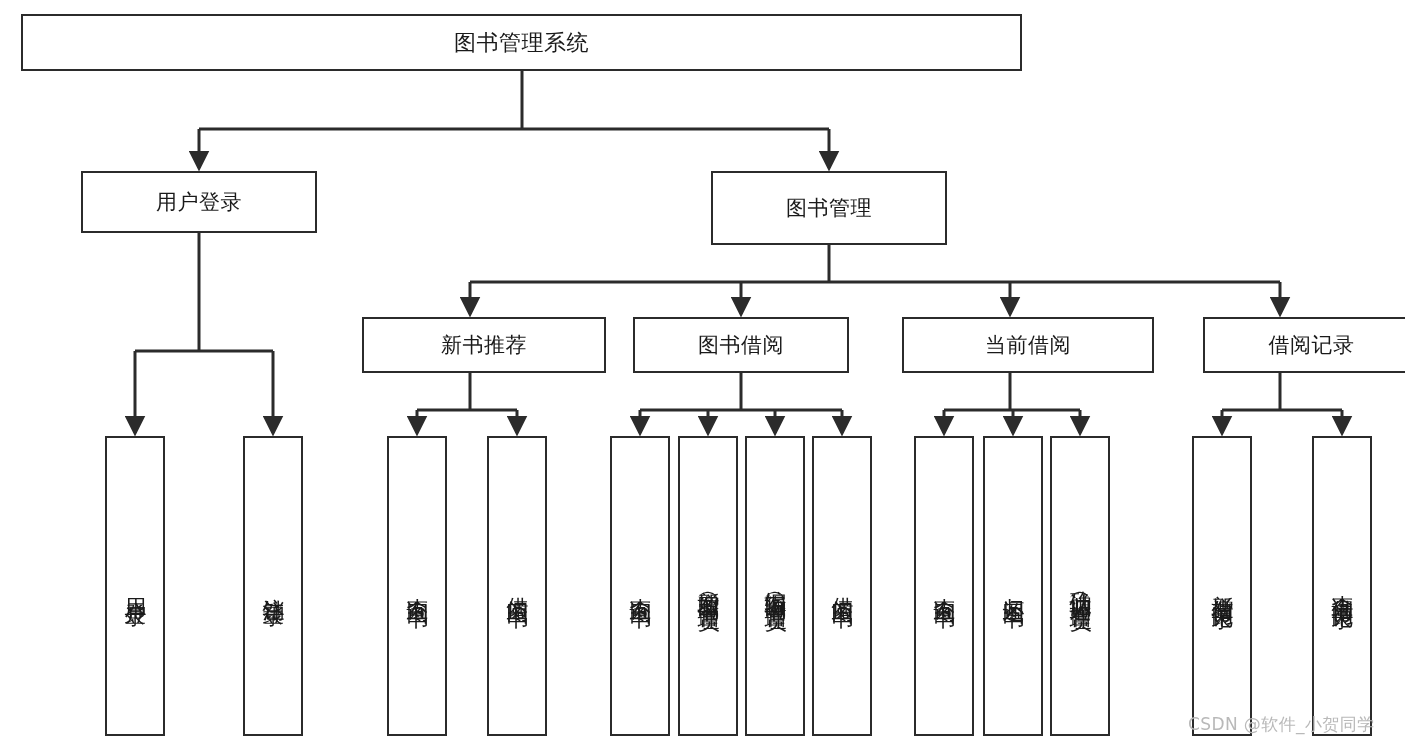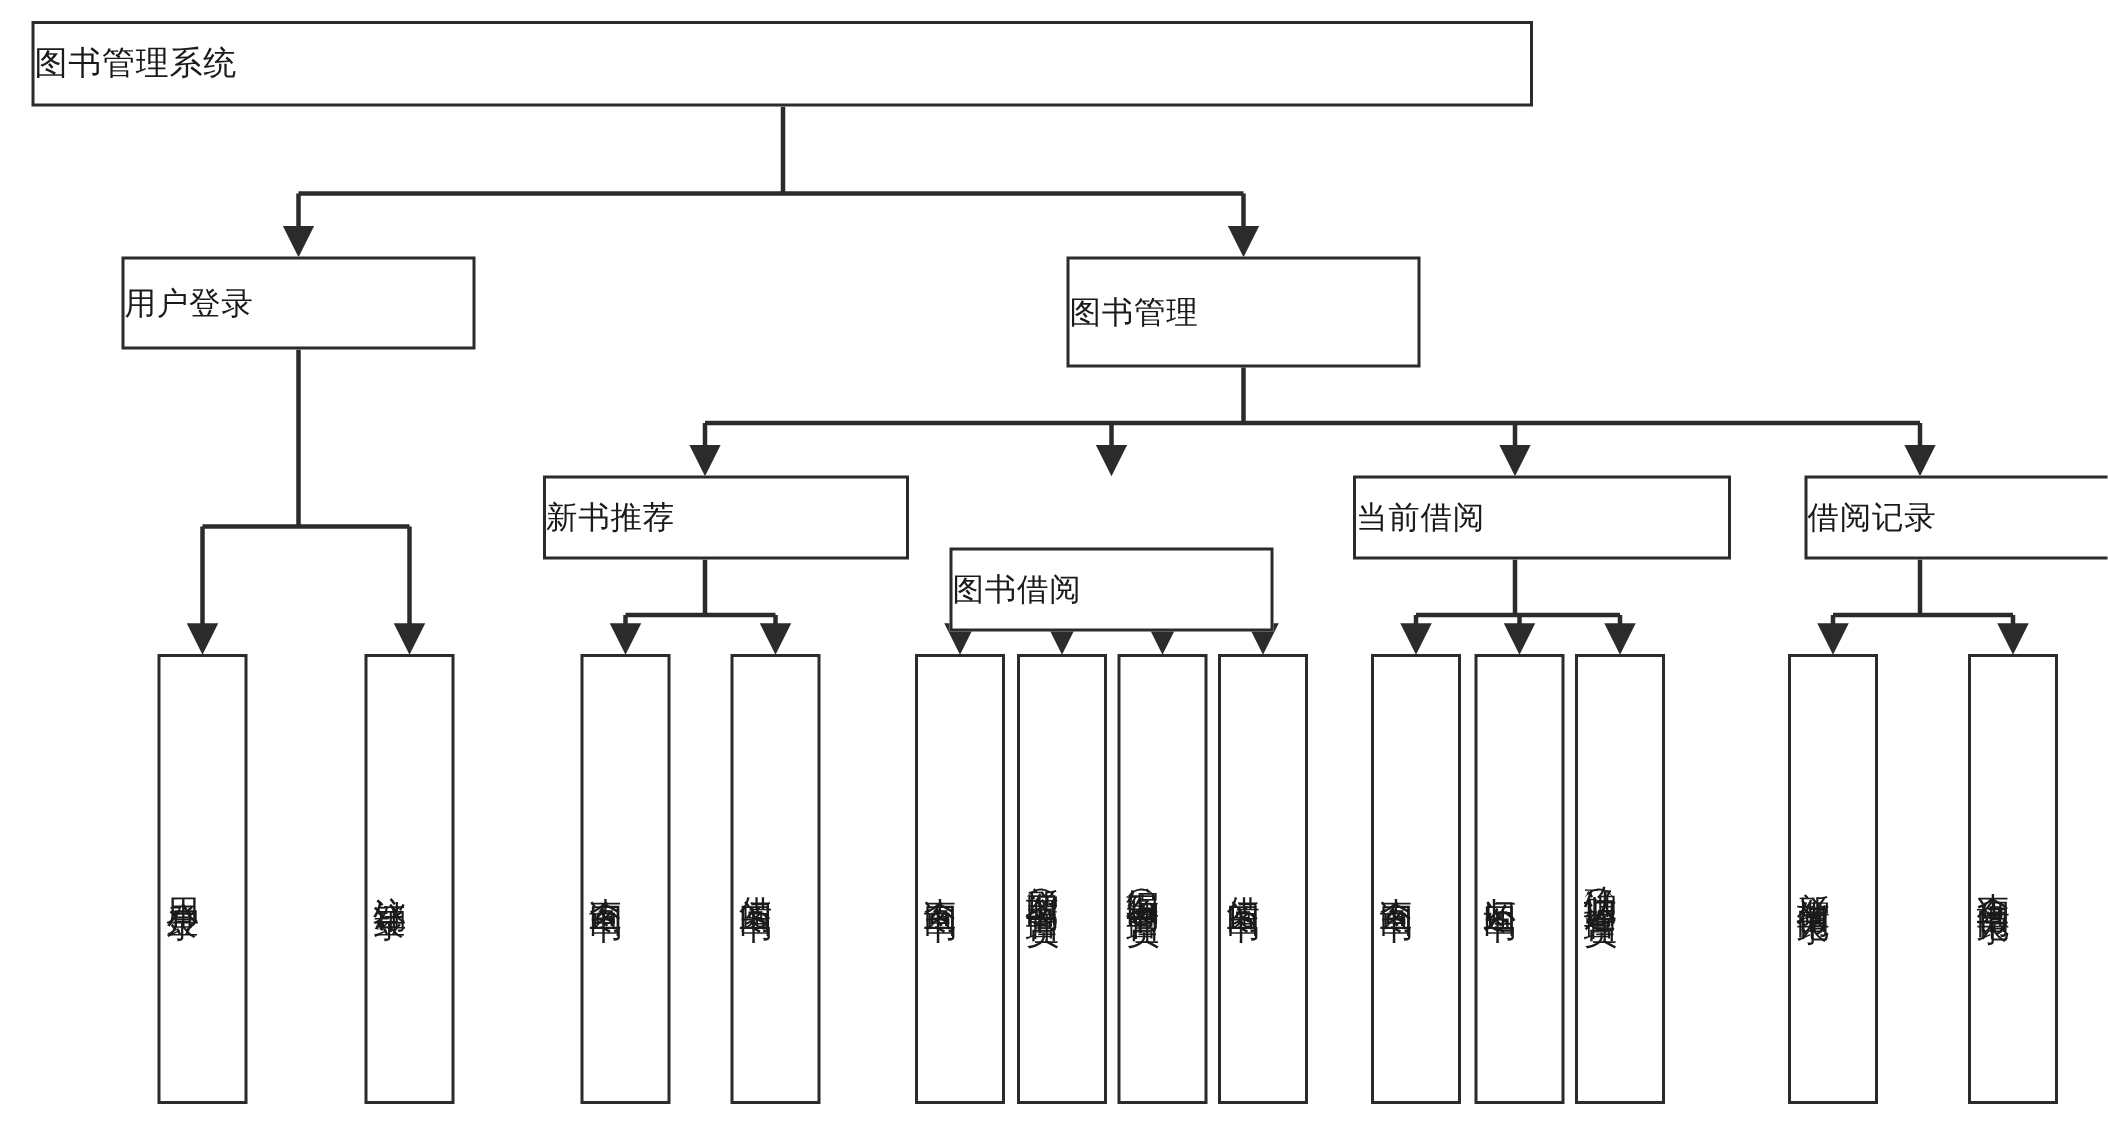--- a/index.html
+++ b/index.html
@@ -11,21 +11,21 @@
   }
   #canvas{position:relative;width:1405px;height:747px;}
   #edges{position:absolute;left:0;top:0;width:1405px;height:747px;}
   .node{
     position:absolute;
     box-sizing:border-box;
     background:#ffffff;
     border:2px solid #2b2b2b;
     display:flex;
     align-items:center;
-    justify-content:flex-start;
+    justify-content:center;
     color:#1a1a1a;
   }
   .node .label{
     font-size:21px;
     line-height:1.15;
     letter-spacing:0.5px;
     white-space:nowrap;
     text-align:center;
   }
   .node.vertical .label{
@@ -101,21 +101,21 @@
       </div>
       <div class="node" style="left: 81px; top: 171px; width: 236px; height: 62px;">
         <span class="label">用户登录</span>
       </div>
       <div class="node" style="left: 711px; top: 171px; width: 236px; height: 74px;">
         <span class="label">图书管理</span>
       </div>
       <div class="node" style="left: 362px; top: 317px; width: 244px; height: 56px;">
         <span class="label">新书推荐</span>
       </div>
-      <div class="node" style="left: 633px; top: 317px; width: 216px; height: 56px; margin-top: 48px;">
+      <div class="node" style="left: 633px; top: 317px; width: 216px; height: 56px;">
         <span class="label">图书借阅</span>
       </div>
       <div class="node" style="left: 902px; top: 317px; width: 252px; height: 56px;">
         <span class="label">当前借阅</span>
       </div>
       <div class="node" style="left: 1171px; top: 317px; width: 217px; height: 56px; margin-left: 32px;">
         <span class="label">借阅记录</span>
       </div>
       <div class="node vertical" style="left: 105px; top: 436px; width: 60px; height: 300px;">
         <span class="label">用户登录</span>
@@ -151,13 +151,14 @@
         <span class="label">确认归还（管理员）</span>
       </div>
       <div class="node vertical" style="left: 1192px; top: 436px; width: 60px; height: 300px;">
         <span class="label">新增借阅记录</span>
       </div>
       <div class="node vertical" style="left: 1312px; top: 436px; width: 60px; height: 300px;">
         <span class="label">查询借阅记录</span>
       </div>
     </div>
 
+  <div id="watermark">CSDN @软件_小贺同学</div>
 </div>
 
 </body></html>

